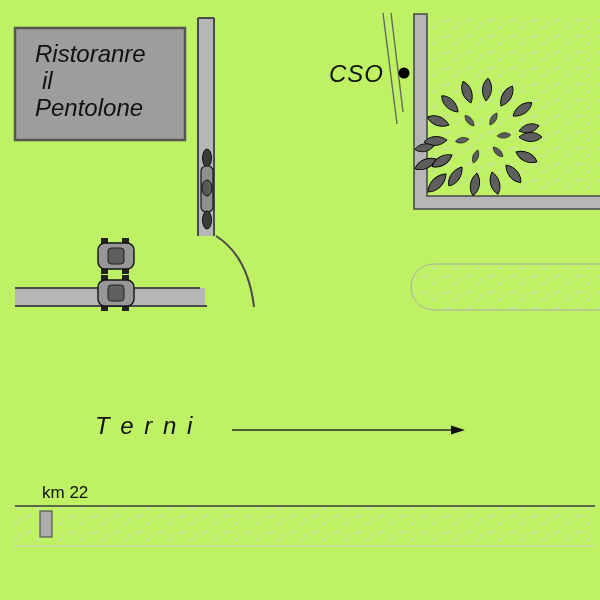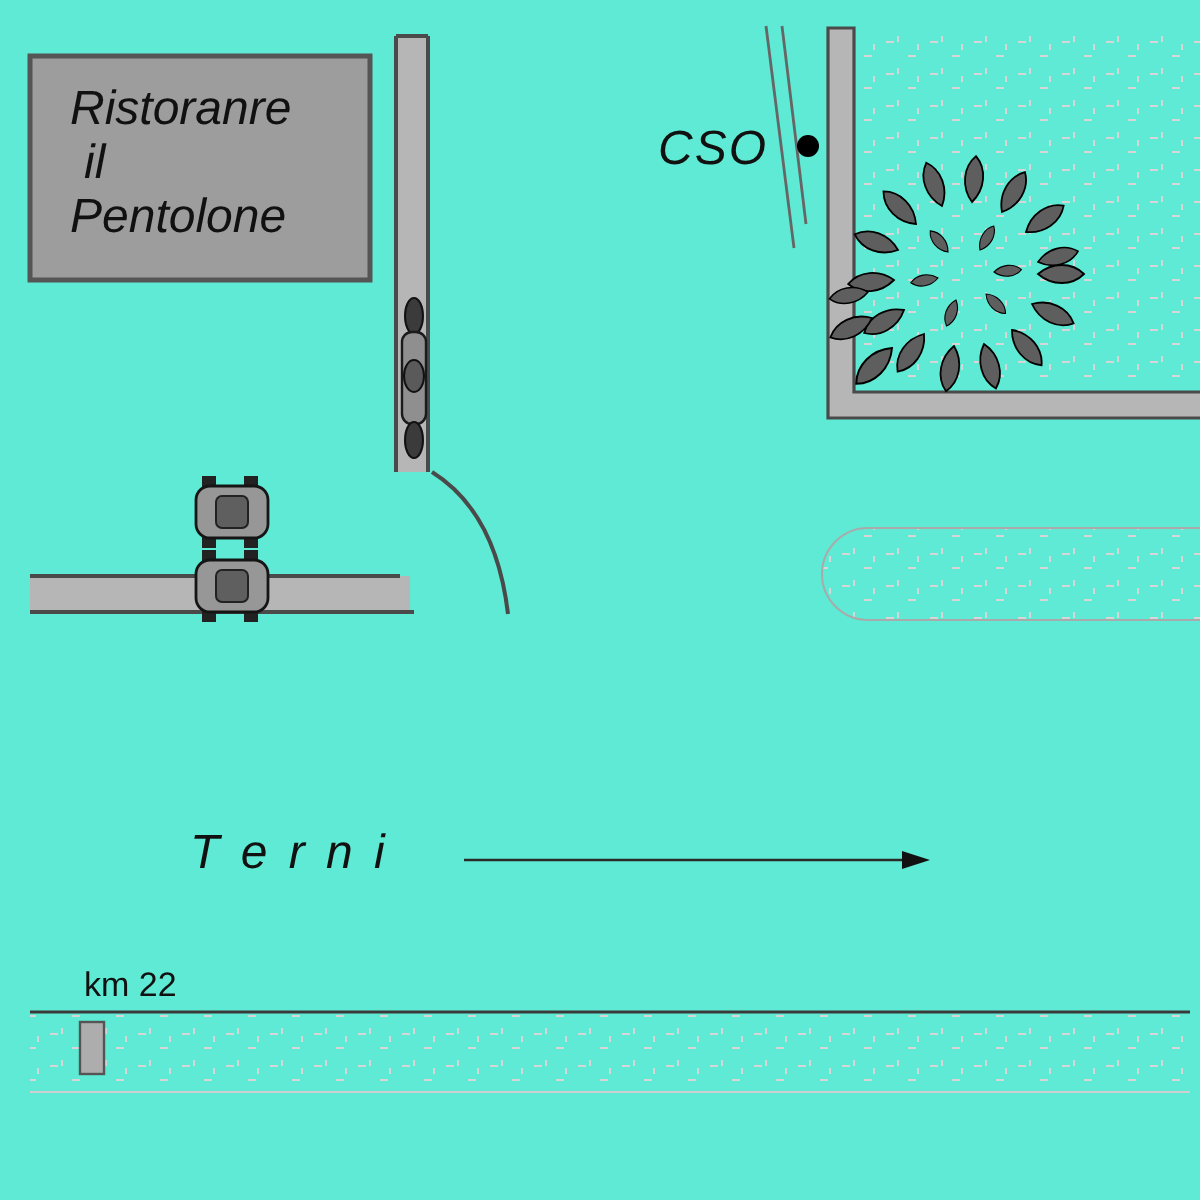--- a/index.html
+++ b/index.html
@@ -1,17 +1,17 @@
 <!DOCTYPE html>
 <html style="--road-fill: #b6b6b6; --road-edge: #4a4a4a; --box-fill: #9d9d9d; --box-edge: #555555; --leaf-fill: #5e5e5e; --dot-color: #000000; --stipple-mark: #d6d6d6;"><head>
 <meta charset="utf-8">
 <style>
   html,body{margin:0;padding:0;background:#ffffff;}
   .stage{
-    position:relative;width:600px;height:600px;background:#5eead4;
+    position:relative;width:600px;height:600px;background:#bef264;
     overflow:hidden;font-family:"Liberation Sans",sans-serif;
   }
   svg{display:block;}
   text{font-family:"Liberation Sans",sans-serif;}
   .italic-label{font-style:italic;fill:#111111;}
   .plain-label{fill:#111111;}
   .road-fill{fill:var(--road-fill,#b6b6b6);}
   .road-edge{stroke:var(--road-edge,#4a4a4a);stroke-width:2;fill:none;}
   .leaf{fill:var(--leaf-fill,#5e5e5e);stroke:#000;stroke-width:.9;}
   .stipple-mark{stroke:var(--stipple-mark,#d6d6d6);stroke-width:1;fill:none;}

